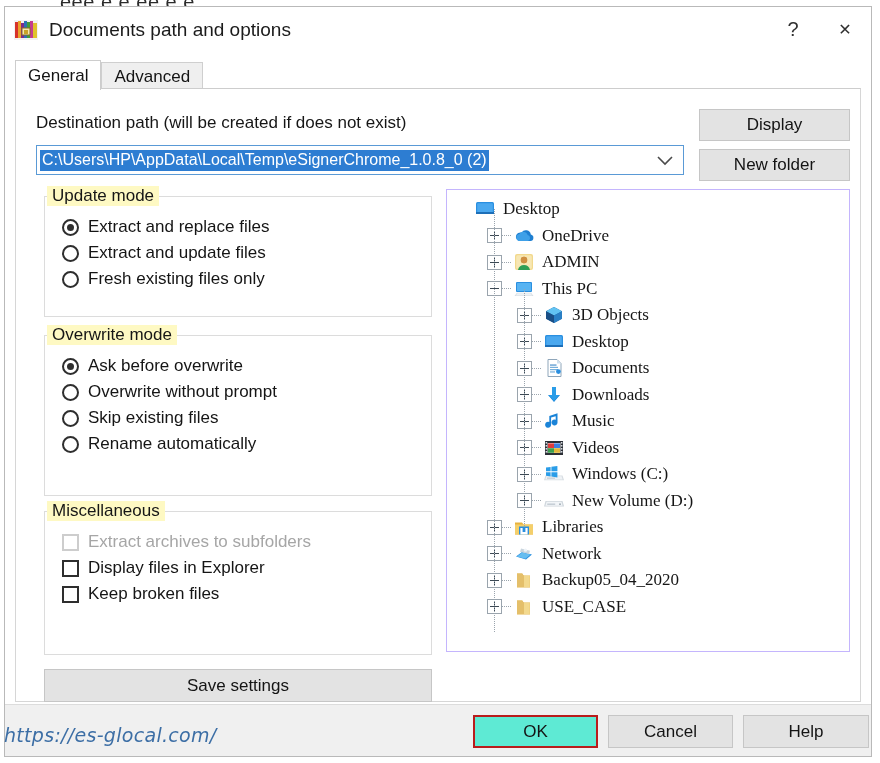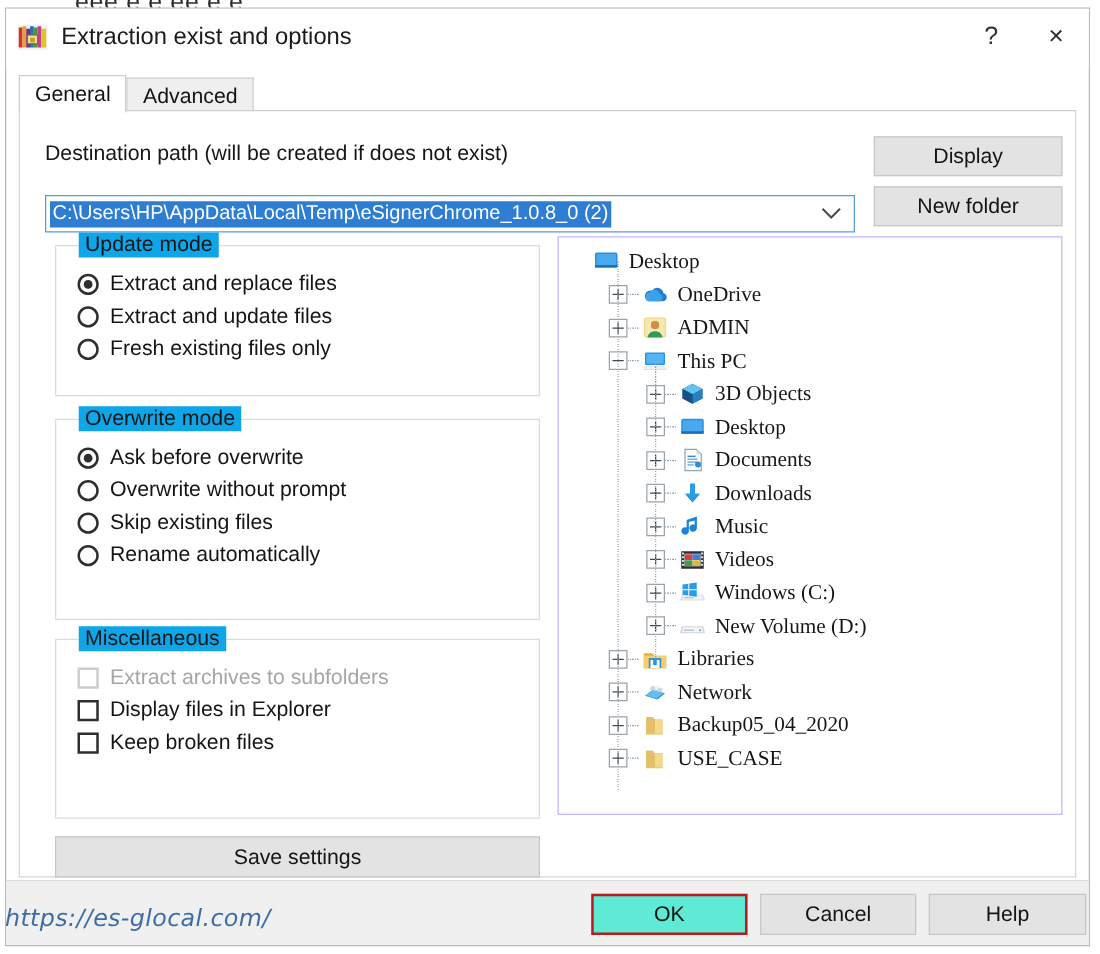--- a/index.html
+++ b/index.html
@@ -143,21 +143,21 @@
 
   
   .dest-label {
     position: absolute;
     left: 20px; top: 24px;
     font-size: 17px;
     color: #161616;
   }
   .path-combo {
     position: absolute;
-    left: 20px; top: 67px;
+    left: 20px; top: 56px;
     width: 648px;
     height: 30px;
     border: 1px solid #5a9ad6;
     box-sizing: border-box;
     background: #fff;
     display: flex;
     align-items: center;
   }
   .path-value {
     font-size: 16px;
@@ -193,22 +193,22 @@
   #btn-newfolder { left: 683px; top: 60px; }
 
   
   .group {
     position: absolute;
     border: 1px solid #dcdcdc;
     box-sizing: border-box;
   }
   .group > .legend {
     position: absolute;
-    top: -11px; left: 18px;
-    background: #0ea5e9;
+    top: -11px; left: 2px;
+    background: #fef9c3;
     padding: 0 5px;
     font-size: 17px;
     color: #161616;
   }
   #grp-update   { left: 28px; top: 107px; width: 388px; height: 121px; }
   #grp-overwrite{ left: 28px; top: 246px; width: 388px; height: 161px; }
   #grp-misc     { left: 28px; top: 422px; width: 388px; height: 144px; }
 
   .opt {
     display: flex;
@@ -379,21 +379,21 @@
       <rect x="1" y="3" width="3" height="16" fill="#d7322a"></rect>
       <rect x="4" y="2" width="3" height="17" fill="#e8a32c"></rect>
       <rect x="7" y="4" width="3" height="15" fill="#7d2b8b"></rect>
       <rect x="10" y="2" width="3" height="17" fill="#2c6fb5"></rect>
       <rect x="13" y="3" width="3" height="16" fill="#3f9c3a"></rect>
       <rect x="16" y="2" width="3" height="17" fill="#c43d8f"></rect>
       <rect x="19" y="4" width="4" height="15" fill="#e0c22b"></rect>
       <rect x="8" y="9" width="8" height="7" fill="#f4e7b0" stroke="#8a6a20" stroke-width="1"></rect>
       <rect x="10" y="11" width="4" height="4" fill="#c9a227"></rect>
     </svg>
-    <div class="title-text">Extraction exist and options</div>
+    <div class="title-text">Documents path and options</div>
     <div class="title-buttons">
       <div class="tb-btn tb-help">?</div>
       <div class="tb-btn">✕</div>
     </div>
   </div>
 
   <div class="tabstrip">
     <div class="tab active">General</div>
     <div class="tab">Advanced</div>
   </div>

